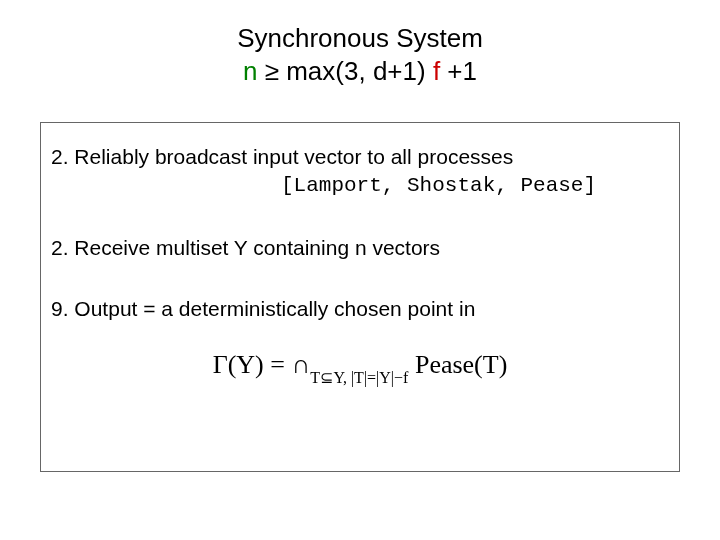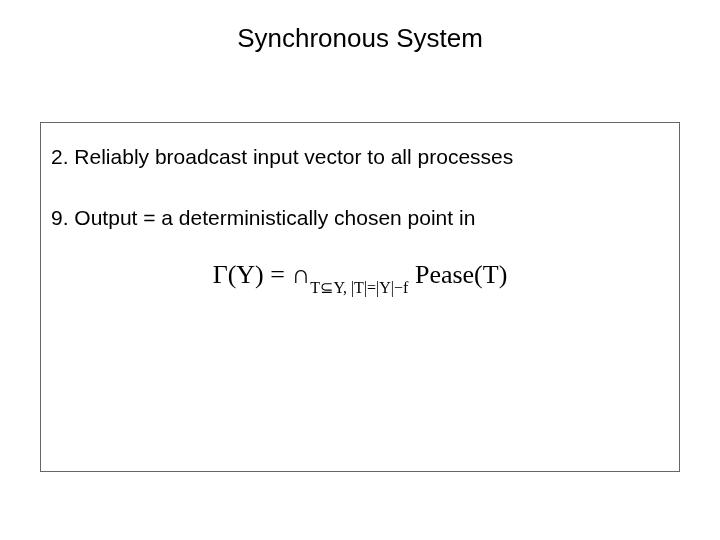--- a/index.html
+++ b/index.html
@@ -73,28 +73,35 @@
     top: 4px;
   }
 </style>
 </head>
 <body>
 
 <div class="slide">
 
   <div class="title-block">
     <div class="title-line1">Synchronous System</div>
+    <div class="title-line2">
+      <span class="n">n</span><span class="mid">  ≥ max(3, d+1) </span><span class="f">f</span><span class="tail"> +1</span>
+    </div>
   </div>
 
   <div class="content-box">
 
     <div class="step">
       <span>2. Reliably broadcast input vector to all processes</span>
+      <span class="citation">[Lamport, Shostak, Pease]</span>
     </div>
 
+    <div class="step">
+      <span>2. Receive multiset Y containing n vectors</span>
+    </div>
 
     <div class="step">
       <span>9. Output = a deterministically chosen point in</span>
     </div>
 
     <div class="formula-wrap">
       <span class="formula">
         <span>Γ(Y) = ∩</span><span class="sub">T⊆Y, |T|=|Y|−f</span><span> Pease(T)</span>
       </span>
     </div>

